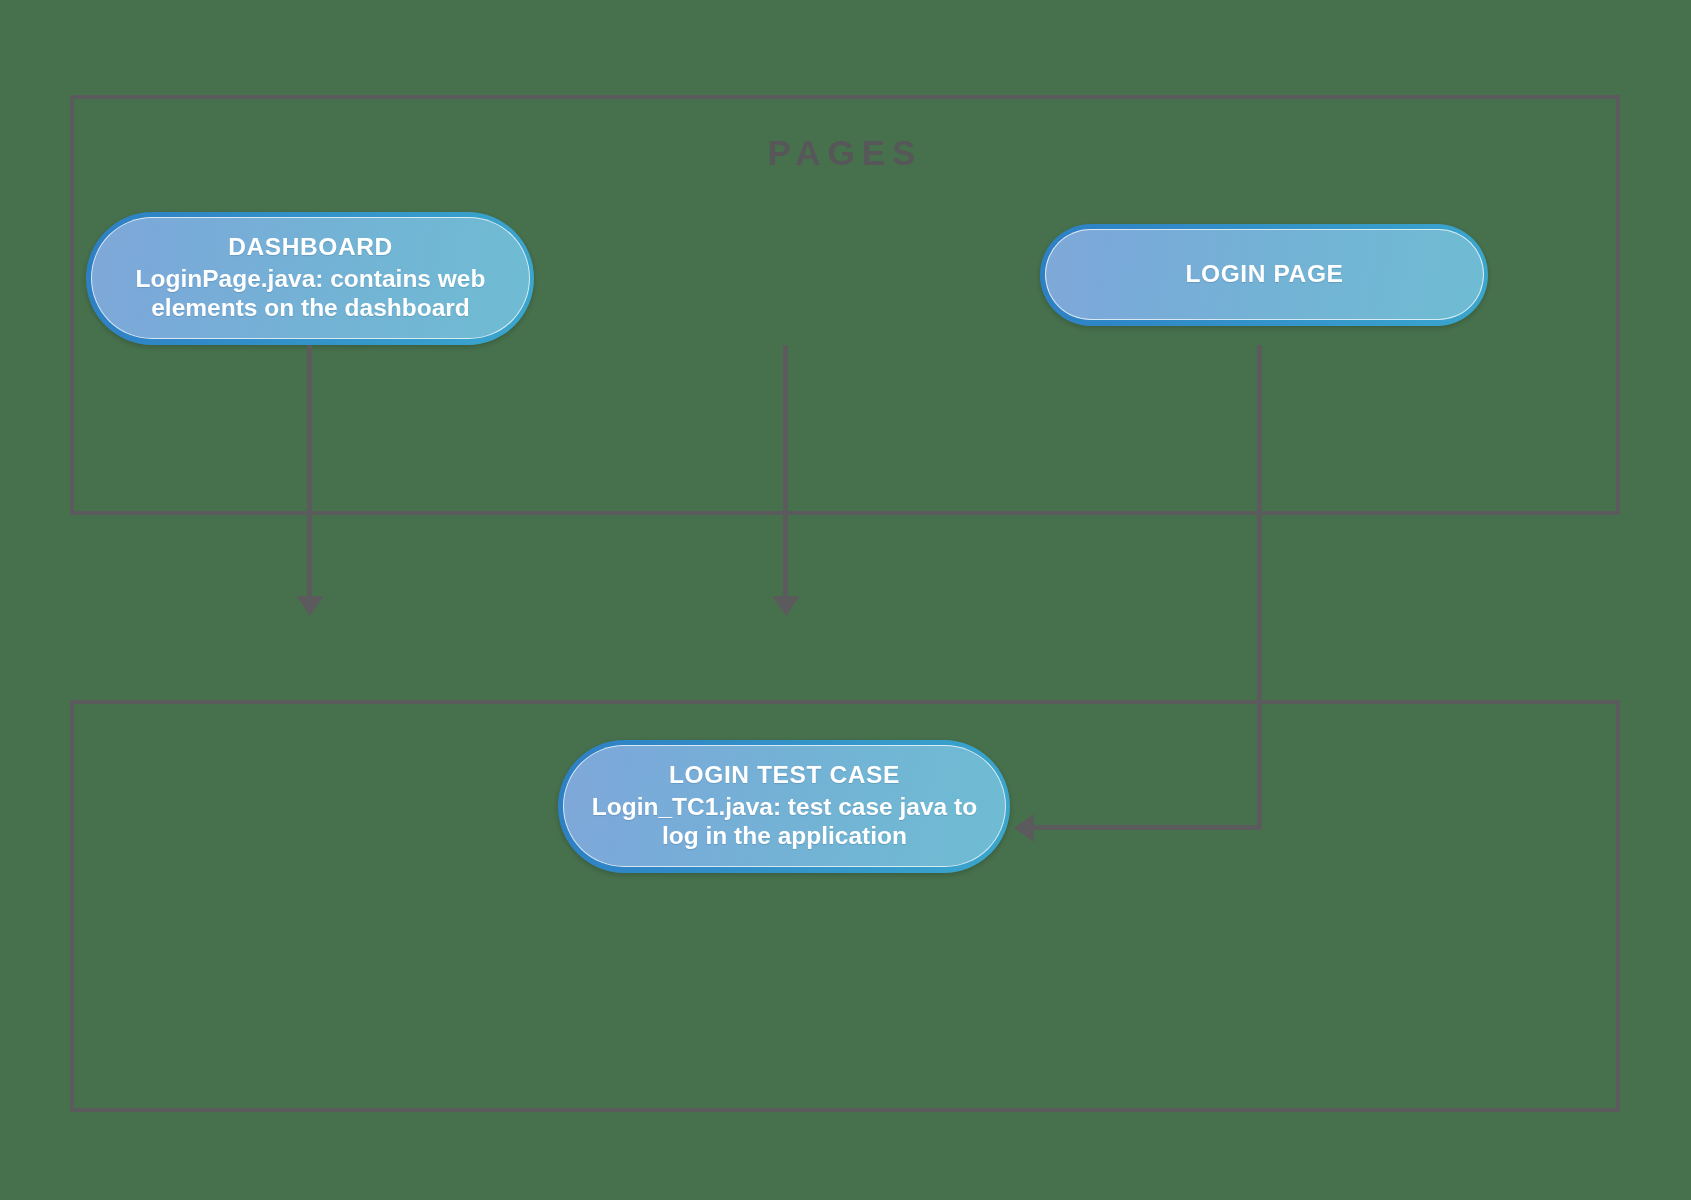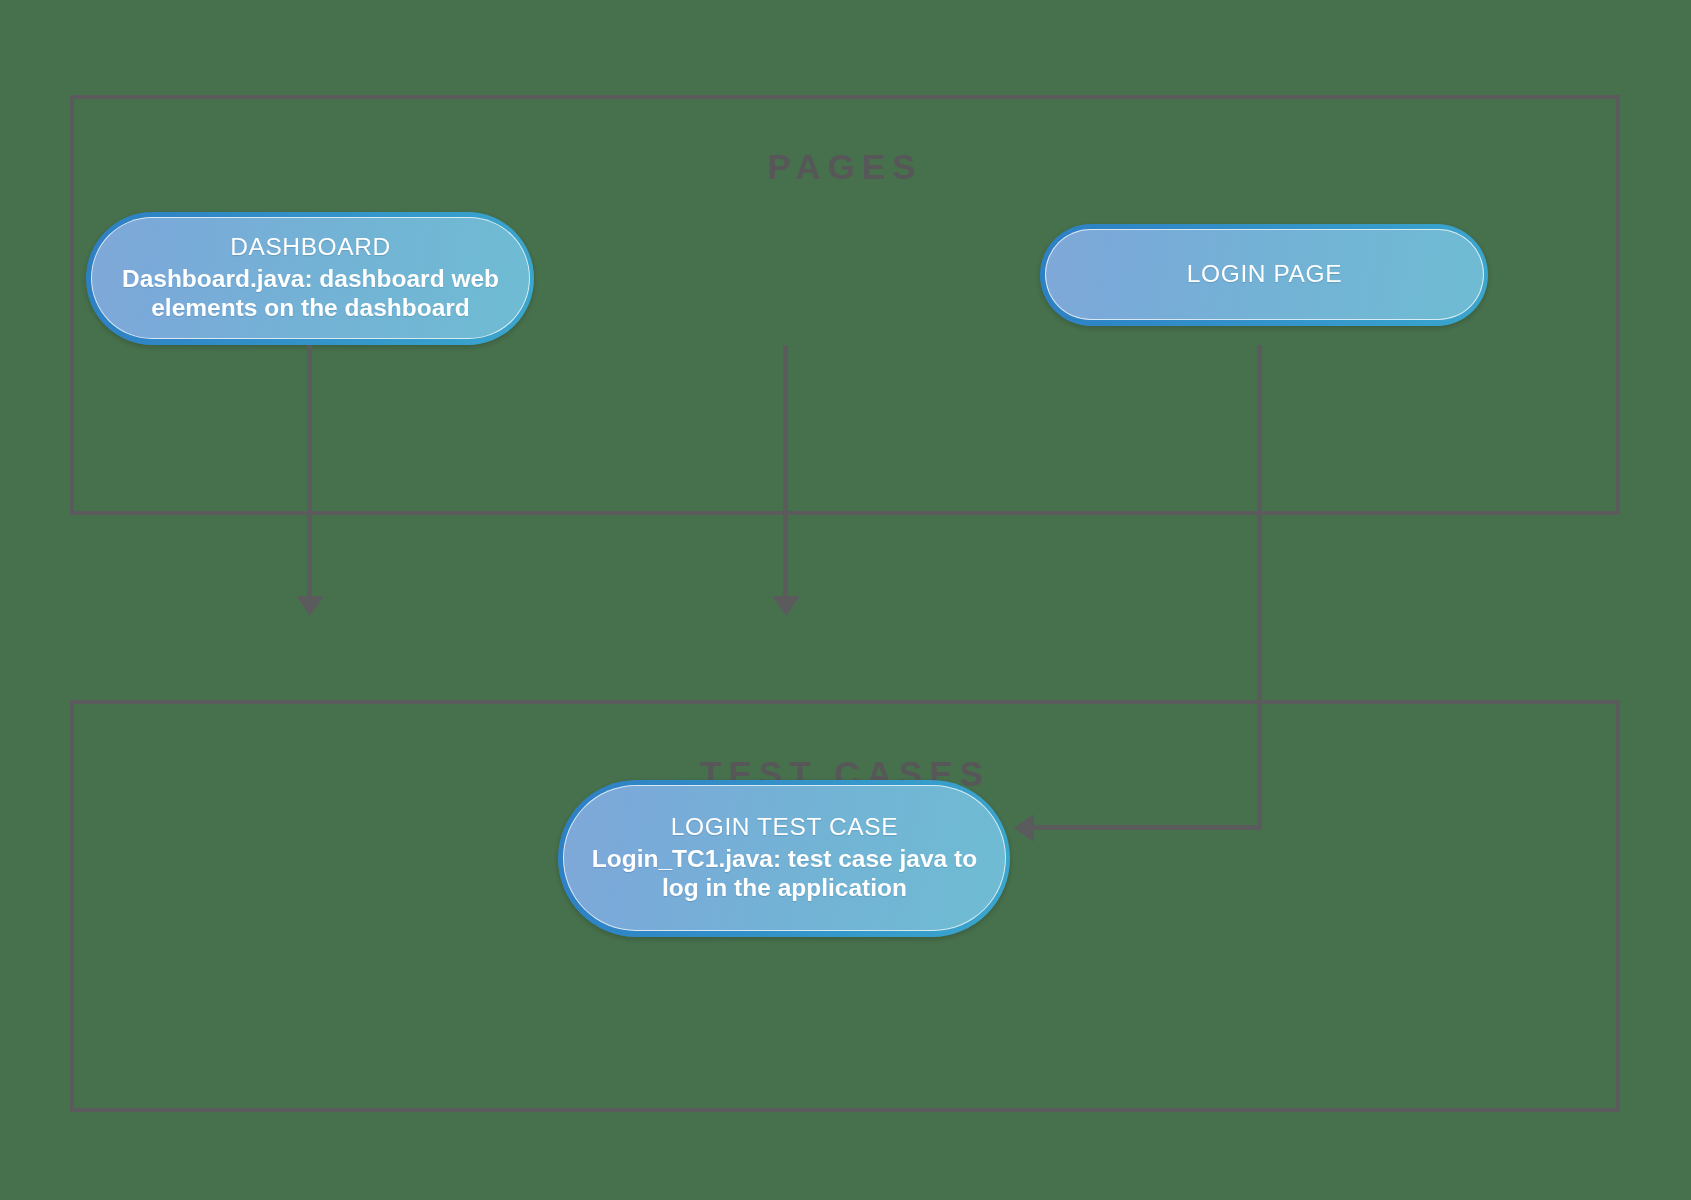--- a/index.html
+++ b/index.html
@@ -37,21 +37,21 @@
     position: absolute;
     width: 100%;
     text-align: center;
     color: #575759;
     font-weight: bold;
     font-size: 35px;
     letter-spacing: 7px;
     white-space: nowrap;
     user-select: none;
   }
-  #pages-title { top: 48px; }
+  #pages-title { top: 34px; }
   #tests-title { top: 50px; }
 
   
   .pill {
     position: absolute;
     box-sizing: border-box;
     border-radius: 999px;
     background: linear-gradient(100deg, #2d7fc4 0%, #2f86c6 18%, #3494c9 55%, #3aa6cd 100%);
     padding: 5px 4px 6px 5px;
     box-shadow: 0 2px 5px rgba(0,0,0,0.18);
@@ -65,38 +65,38 @@
     background: linear-gradient(100deg, #7fa8d8 0%, #7aaad9 16%, #73b2d5 52%, #6fbcd3 100%);
     display: flex;
     flex-direction: column;
     align-items: center;
     justify-content: center;
     text-align: center;
     color: #ffffff;
     padding: 0 26px;
   }
   .pill-title {
-    font-weight: normal;
+    font-weight: bold;
     font-size: 24.5px;
     letter-spacing: 0.6px;
     line-height: 1.18;
     text-shadow: 0 1px 1px rgba(20,60,95,0.18);
   }
   .pill-desc {
     font-weight: bold;
     font-size: 24.5px;
     line-height: 1.17;
     margin-top: 3px;
     text-shadow: 0 1px 1px rgba(20,60,95,0.18);
   }
 
   #pill-dashboard { left: 86px;  top: 212px; width: 448px; height: 133px; }
   #pill-homepage  { left: 562px; top: 212px; width: 448px; height: 133px; }
   #pill-loginpage { left: 1040px;top: 224px; width: 448px; height: 102px; }
-  #pill-logintc   { left: 558px; top: 780px; width: 452px; height: 157px; }
+  #pill-logintc   { left: 558px; top: 740px; width: 452px; height: 133px; }
 
   
   .conn-line {
     position: absolute;
     background: #5b5b5e;
   }
   .v-line { width: 5px; }
   .h-line { height: 5px; }
 
   .arrow-down {
@@ -130,21 +130,21 @@
 
 <div id="canvas">
 
   <div class="group-box" id="pages-box">
     <div class="group-title" id="pages-title">PAGES</div>
   </div>
 
   <div class="pill" id="pill-dashboard">
     <div class="pill-inner">
       <div class="pill-title">DASHBOARD</div>
-      <div class="pill-desc">Dashboard.java: dashboard web elements on the dashboard</div>
+      <div class="pill-desc">LoginPage.java: contains web elements on the dashboard</div>
     </div>
   </div>
 
 
   <div class="pill" id="pill-loginpage">
     <div class="pill-inner">
       <div class="pill-title">LOGIN PAGE</div>
     </div>
   </div>
 

